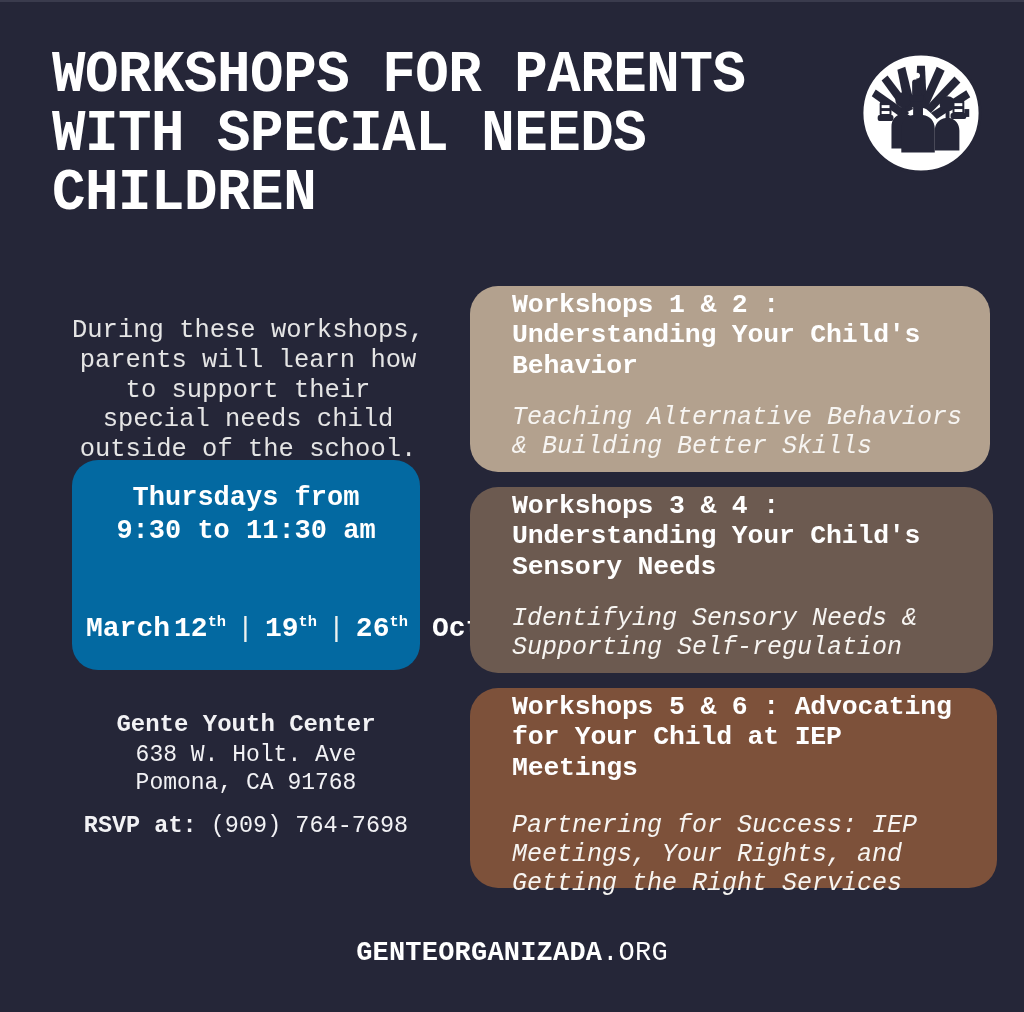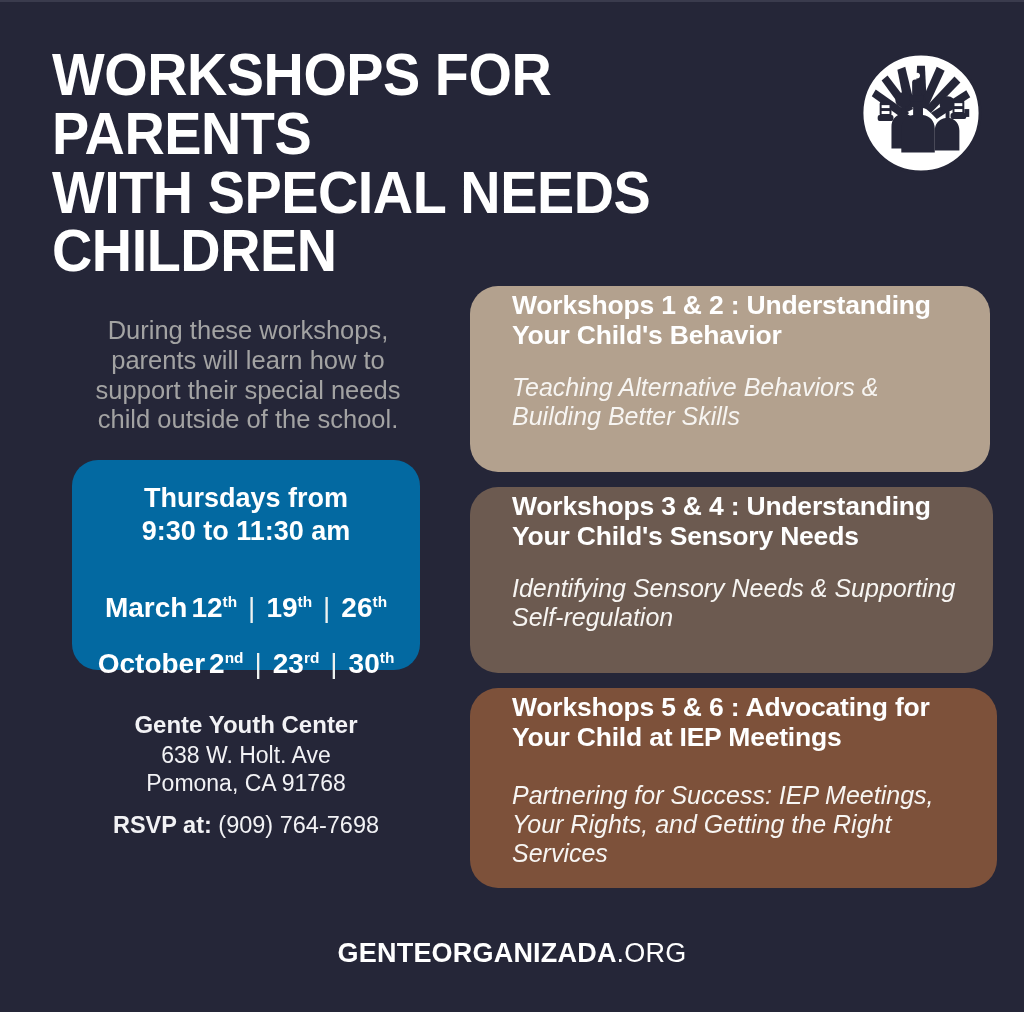--- a/index.html
+++ b/index.html
@@ -7,21 +7,21 @@
     margin: 0;
     padding: 0;
     background: #1b1c2b;
   }
   .poster {
     position: relative;
     width: 1024px;
     height: 1012px;
     background: #252638;
     overflow: hidden;
-    font-family: Liberation Sans, sans-serif;
+    font-family: Liberation Mono, monospace;
     box-sizing: border-box;
     border-top: 2px solid #3a3b4d;
   }
 
   
   .header {
     position: absolute;
     left: 52px;
     top: 44px;
     right: 28px;
@@ -51,21 +51,21 @@
     margin-right: 12px;
   }
 
   
   .intro {
     position: absolute;
     left: 72px;
     top: 314px;
     width: 352px;
     text-align: center;
-    color: #a3a3a3;
+    color: #e5e5e5;
     font-size: 25.5px;
     line-height: 1.17;
     font-weight: 400;
   }
 
   .date-box {
     position: absolute;
     left: 72px;
     top: 458px;
     width: 348px;
@@ -103,21 +103,21 @@
   }
   .date-row sup {
     font-size: 0.55em;
     vertical-align: super;
     line-height: 0;
     font-weight: 700;
   }
   .date-rows {
     width: 100%;
     display: flex;
-    flex-direction: column;
+    flex-direction: row;
     align-items: center;
     gap: 24px;
     padding-bottom: 12px;
     margin-top: 44px;
   }
 
   .venue {
     position: absolute;
     left: 72px;
     top: 708px;

